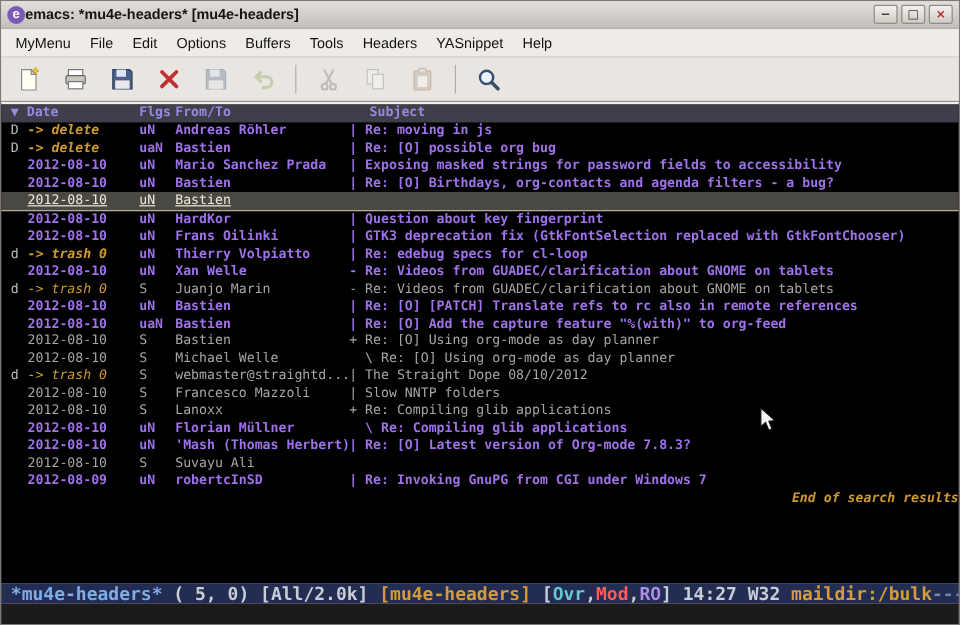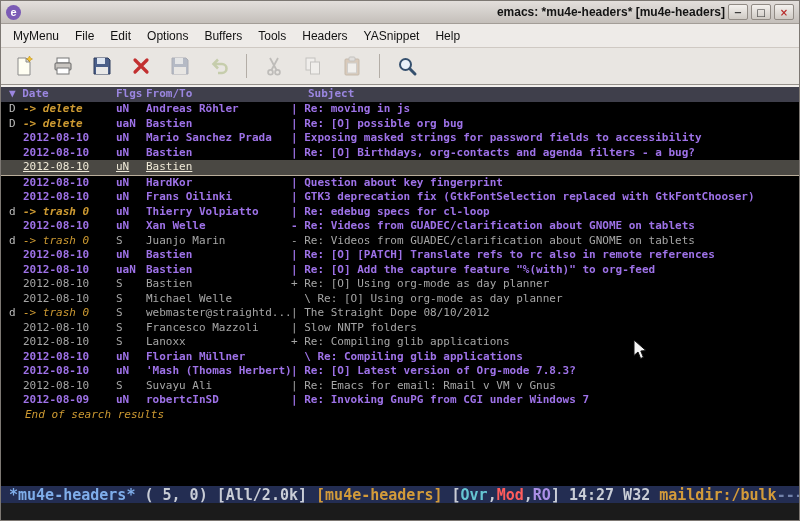--- a/index.html
+++ b/index.html
@@ -7,21 +7,21 @@
   body { font-family:"DejaVu Sans Mono", monospace; }
 
   .window { position:relative; width:800px; height:521px; display:flex; flex-direction:column;
             border:1px solid #7d7873; background:#d9d5d2; }
 
   
   .titlebar { height:23px; flex:none; background:linear-gradient(#e3dfdc,#c4bfba);
               border-bottom:1px solid #a39d97; display:flex; align-items:center; padding:0 5px; }
   .app-icon { width:15px; height:15px; border-radius:50%; background:#7b5bb5; color:#fff;
               font:bold 11px "Liberation Sans",sans-serif; display:flex; align-items:center; justify-content:center; flex:none; }
-  .title-text { flex:1; text-align:right; font:bold 12px "Liberation Sans",sans-serif; color:#141414; }
+  .title-text { flex:1; text-align:left; font:bold 12px "Liberation Sans",sans-serif; color:#141414; }
   .win-btns { display:flex; flex:none; }
   .win-btn { width:20px; height:16px; margin-left:3px; border:1px solid #918b85; border-radius:2px;
              background:linear-gradient(#f4f1ee,#cfcac4); font:bold 10px "DejaVu Sans",sans-serif;
              color:#333; display:flex; align-items:center; justify-content:center; }
   .win-btn.close { color:#b82c2c; }
 
   
   .menubar { height:24px; flex:none; background:#eeebe8; border-bottom:1px solid #cfc9c3;
              display:flex; align-items:center; padding-left:4px;
              font:12px "Liberation Sans",sans-serif; color:#121212; }
@@ -49,21 +49,21 @@
   .c-date { width:93px; flex:none; }
   .c-flags { width:30px; flex:none; }
   .c-from { width:145px; flex:none; overflow:hidden; }
   .c-subj { flex:1; overflow:hidden; }
 
   .row.unread { color:#9e72e8; font-weight:bold; }
   .row.read   { color:#a6a6a6; }
   .row.current { background:#4a4843; color:#f0ead8; text-decoration:underline;
                  border-bottom:1px solid #b9ad9a; height:15.5px; }
   .marked-date { color:#cd9a32 !important; font-style:italic; }
-  .footer-msg { color:#cd9a32; font-style:italic; font-weight:normal; padding-left:24px; height:14.5px; }
+  .footer-msg { color:#cd9a32; font-style:italic; font-weight:bold; padding-left:24px; height:14.5px;text-align:right; }
 
   
   .modeline { height:17px; flex:none; background:#232d52; display:flex; align-items:center;
               padding-left:8px; white-space:pre; font-size:15px; font-weight:bold; overflow:hidden; }
   .seg-buffer { color:#7fadea; }
   .seg-plain  { color:#c9cdd6; }
   .seg-orange { color:#d39b3a; }
   .seg-cyan   { color:#66c6d2; }
   .seg-red    { color:#ff5c5c; }
   .seg-purple { color:#ab8fe6; }
@@ -190,21 +190,21 @@
         <div class="row read"><span class="c-mark">d</span><span class="c-date marked-date">-&gt; trash 0</span><span class="c-flags">S</span><span class="c-from">Juanjo Marin</span><span class="c-subj">- Re: Videos from GUADEC/clarification about GNOME on tablets</span></div>
         <div class="row unread"><span class="c-mark"></span><span class="c-date">2012-08-10</span><span class="c-flags">uN</span><span class="c-from">Bastien</span><span class="c-subj">| Re: [O] [PATCH] Translate refs to rc also in remote references</span></div>
         <div class="row unread"><span class="c-mark"></span><span class="c-date">2012-08-10</span><span class="c-flags">uaN</span><span class="c-from">Bastien</span><span class="c-subj">| Re: [O] Add the capture feature "%(with)" to org-feed</span></div>
         <div class="row read"><span class="c-mark"></span><span class="c-date">2012-08-10</span><span class="c-flags">S</span><span class="c-from">Bastien</span><span class="c-subj">+ Re: [O] Using org-mode as day planner</span></div>
         <div class="row read"><span class="c-mark"></span><span class="c-date">2012-08-10</span><span class="c-flags">S</span><span class="c-from">Michael Welle</span><span class="c-subj">  \ Re: [O] Using org-mode as day planner</span></div>
         <div class="row read"><span class="c-mark">d</span><span class="c-date marked-date">-&gt; trash 0</span><span class="c-flags">S</span><span class="c-from">webmaster@straightd...</span><span class="c-subj">| The Straight Dope 08/10/2012</span></div>
         <div class="row read"><span class="c-mark"></span><span class="c-date">2012-08-10</span><span class="c-flags">S</span><span class="c-from">Francesco Mazzoli</span><span class="c-subj">| Slow NNTP folders</span></div>
         <div class="row read"><span class="c-mark"></span><span class="c-date">2012-08-10</span><span class="c-flags">S</span><span class="c-from">Lanoxx</span><span class="c-subj">+ Re: Compiling glib applications</span></div>
         <div class="row unread"><span class="c-mark"></span><span class="c-date">2012-08-10</span><span class="c-flags">uN</span><span class="c-from">Florian Müllner</span><span class="c-subj">  \ Re: Compiling glib applications</span></div>
         <div class="row unread"><span class="c-mark"></span><span class="c-date">2012-08-10</span><span class="c-flags">uN</span><span class="c-from">'Mash (Thomas Herbert)</span><span class="c-subj">| Re: [O] Latest version of Org-mode 7.8.3?</span></div>
-        <div class="row read"><span class="c-mark"></span><span class="c-date">2012-08-10</span><span class="c-flags">S</span><span class="c-from">Suvayu Ali</span><span class="c-subj">| Re: Emacs for email: Rmail v VM v Gnus</span></div>
+        <div class="row read"><span class="c-mark"></span><span class="c-date">2012-08-10</span><span class="c-flags">S</span><span class="c-from">Suvayu Ali</span></div>
         <div class="row unread"><span class="c-mark"></span><span class="c-date">2012-08-09</span><span class="c-flags">uN</span><span class="c-from">robertcInSD</span><span class="c-subj">| Re: Invoking GnuPG from CGI under Windows 7</span></div>
       </div>
     <div class="footer-msg">End of search results</div>
   </div>
 
   <div class="modeline"><span class="seg-buffer">*mu4e-headers*</span><span class="seg-plain"> ( 5, 0) </span><span class="seg-plain">[All/2.0k] </span><span class="seg-orange">[mu4e-headers] </span><span class="seg-plain">[</span><span class="seg-cyan">Ovr</span><span class="seg-plain">,</span><span class="seg-red">Mod</span><span class="seg-plain">,</span><span class="seg-purple">RO</span><span class="seg-plain">] </span><span class="seg-plain">14:27 W32 </span><span class="seg-orange">maildir:/bulk</span><span class="seg-dashes">--------------------------</span></div>
 
   <div class="minibuffer"></div>
 
   <svg class="mouse-cursor" width="14" height="21" viewBox="0 0 14 21">

